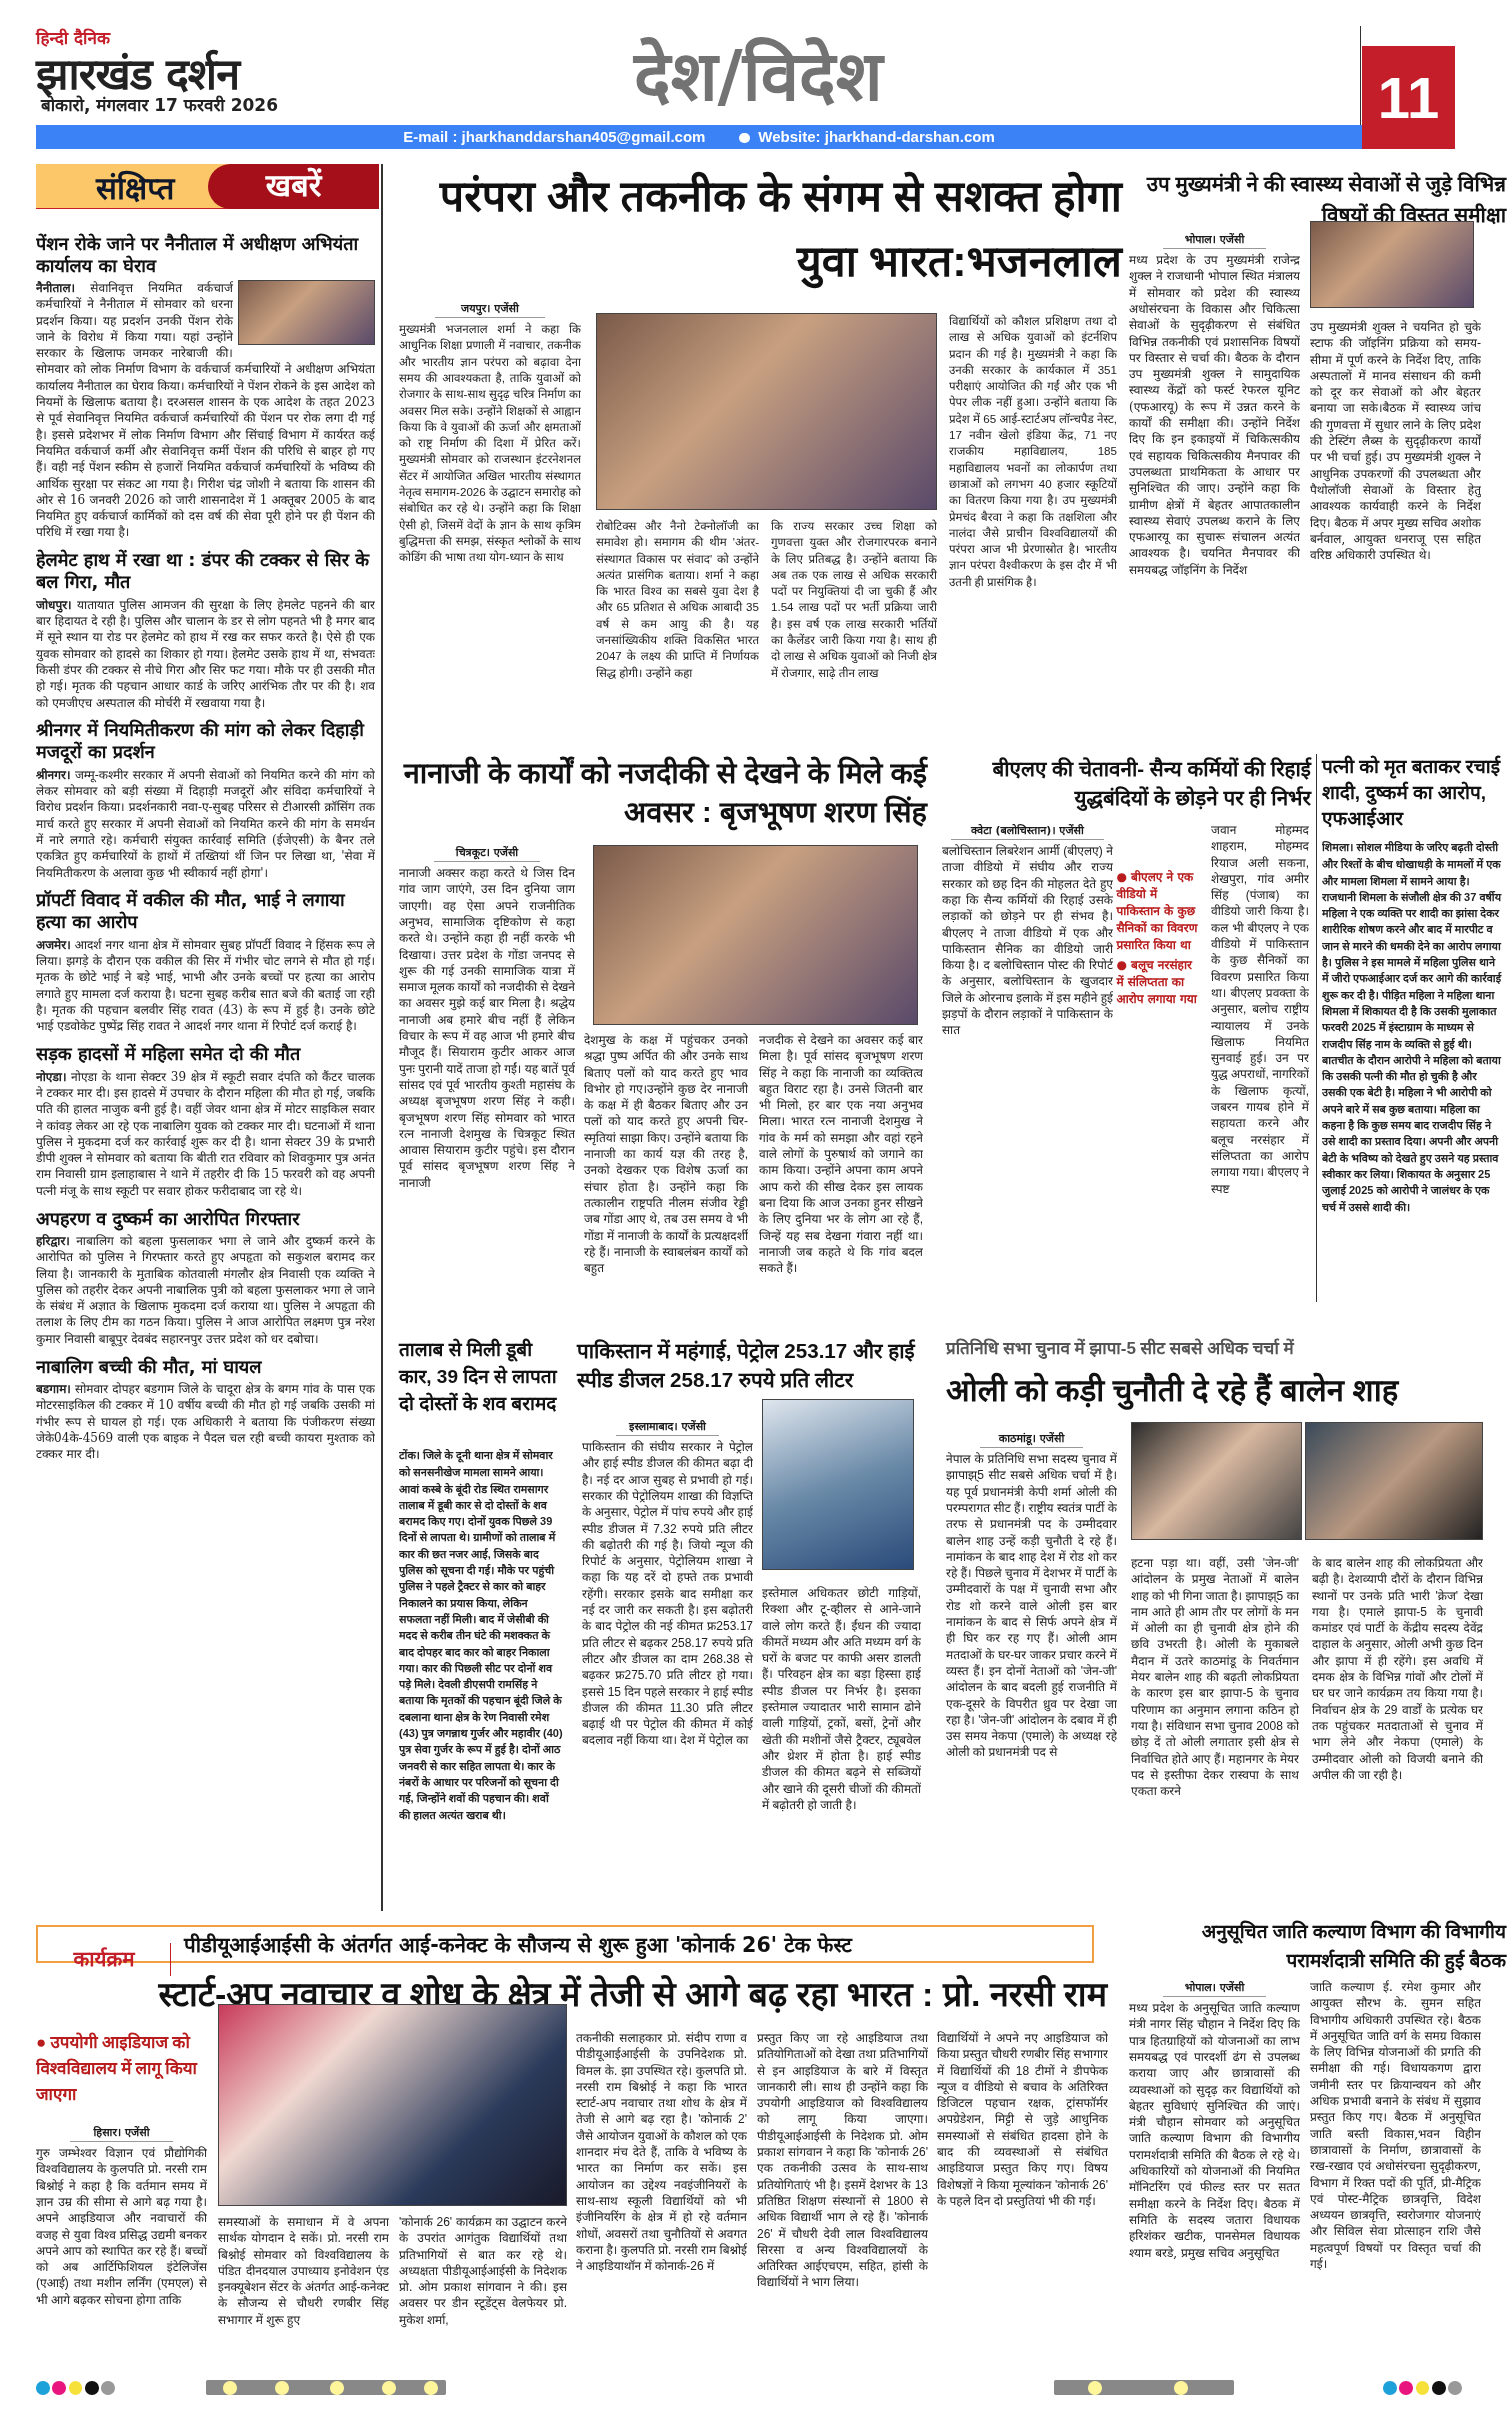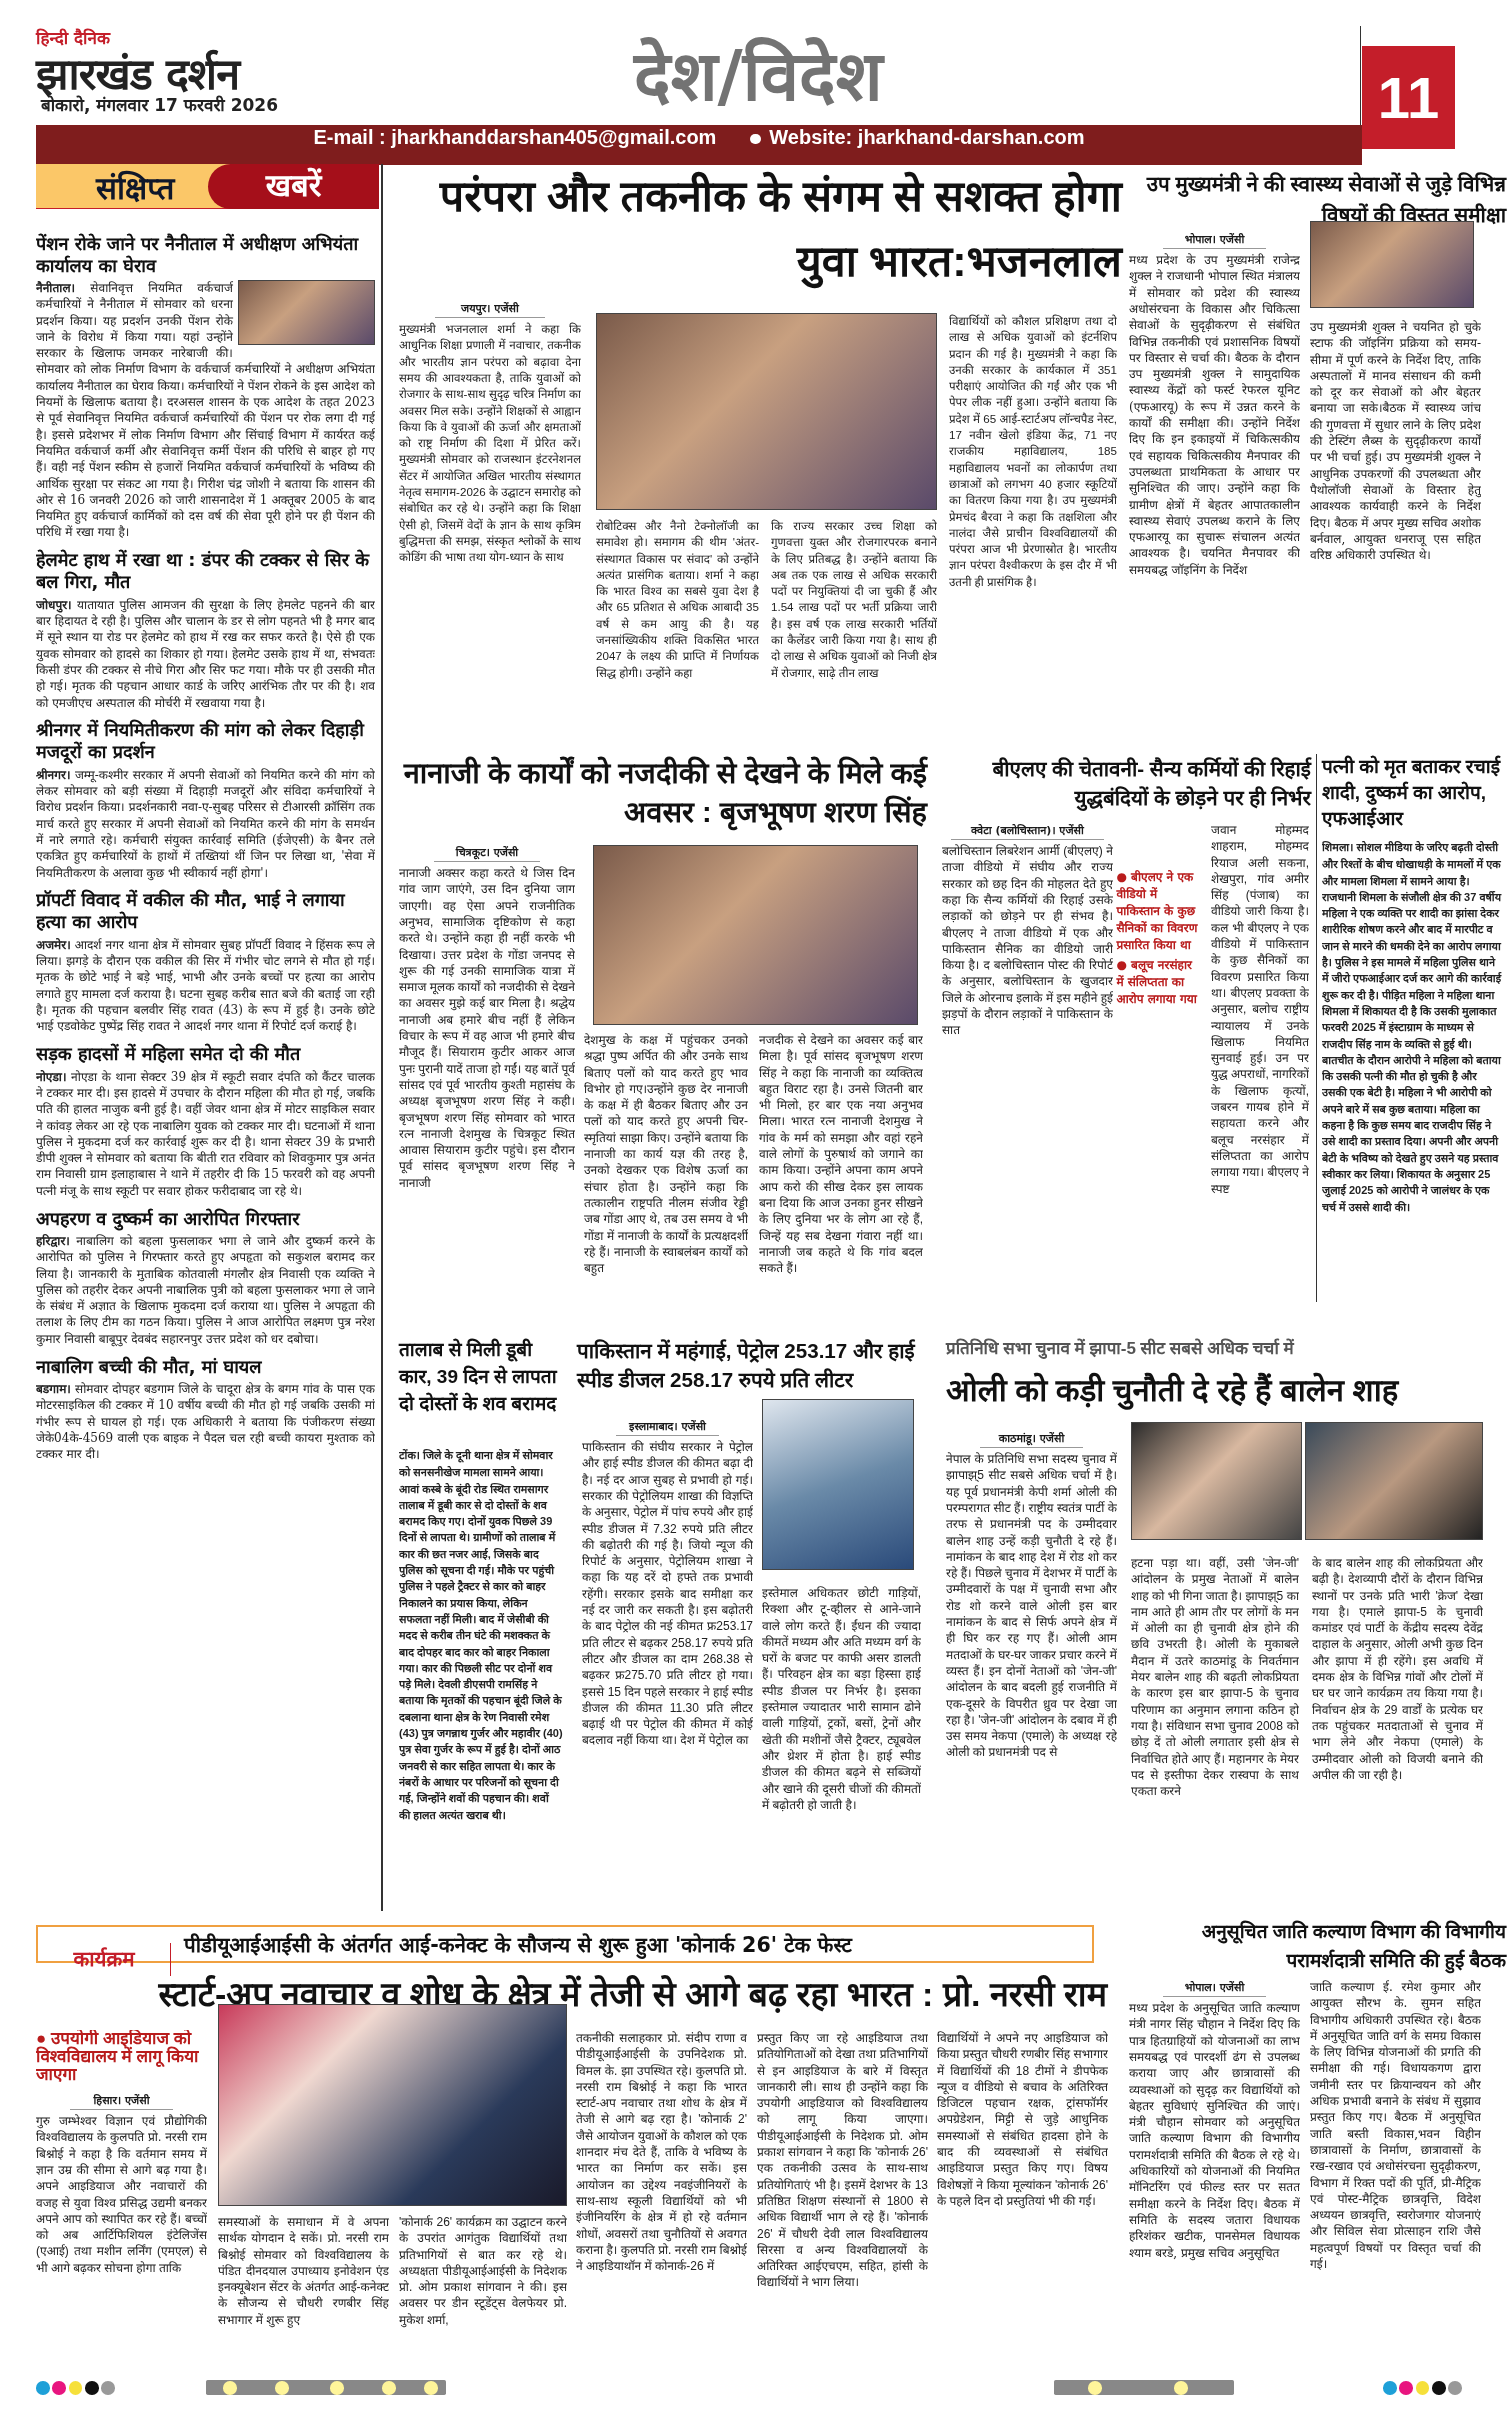--- a/index.html
+++ b/index.html
@@ -3,21 +3,21 @@
 <meta charset="utf-8">
 <style>
 *{box-sizing:border-box;margin:0;padding:0}
 body{width:1511px;height:2426px;background:#fff;font-family:"DejaVu Sans",sans-serif;color:#1a1a1a;position:relative;overflow:hidden}
 .abs{position:absolute}
 .mast-small{left:36px;top:26px;font-size:17px;color:#c41e2a;font-weight:bold}
 .mast-name{left:36px;top:43px;font-size:43px;font-weight:bold;color:#222;letter-spacing:-0.9px}
 .mast-date{left:41px;top:93px;font-size:17px;font-weight:bold;color:#222}
 .sect-title{left:634px;top:26px;font-size:69px;font-weight:bold;color:#737373;font-family:"DejaVu Serif",serif}
 .page-num{left:1362px;top:46px;width:93px;height:103px;background:#c41e2a;color:#fff;font-size:58px;font-weight:bold;text-align:center;line-height:103px;font-family:"Liberation Sans",sans-serif}
-.redbar{left:36px;top:125px;width:1326px;height:40px;background:#7f1d1d;color:#fff;font-family:"Liberation Sans",sans-serif;font-size:20px;font-weight:bold;line-height:24px;text-align:center}
+.redbar{left:36px;top:125px;width:1326px;height:24px;background:#3b82f6;color:#fff;font-family:"Liberation Sans",sans-serif;font-size:15px;font-weight:bold;line-height:24px;text-align:center}
 .redbar .dot{display:inline-block;width:10.3px;height:10.3px;border-radius:50%;background:#fff;margin:0 8.6px 0 34px;vertical-align:middle}
 .vline{background:#333;width:1.7px}
 .sh-banner{left:36px;top:164px;width:343px;height:45px;background:#fbc768;border-bottom:1.7px solid #c41e2a}
 .sh-banner .a{position:absolute;left:60px;top:1.7px;font-size:31px;font-weight:bold;color:#0f172a}
 .sh-banner .b{position:absolute;right:0;top:0;width:171px;height:45px;background:#a50f1a;border-radius:26px 0 0 26px;color:#fff;font-size:31px;font-weight:bold;text-align:center;line-height:43px}
 h2.brief{font-size:18px;font-weight:bold;line-height:22px;color:#111;margin:8.6px 0 3.4px}
 p.txt{font-size:12px;line-height:16.3px;text-align:justify;color:#222;font-family:"DejaVu Serif",serif}
 p.txt b{font-family:"DejaVu Sans",sans-serif}
 .col{position:absolute;overflow:hidden}
 .headline{font-weight:bold;color:#111;text-align:right;font-family:"Liberation Sans",sans-serif}
@@ -170,21 +170,21 @@
 <div class="col" style="left:1312px;top:1555px;width:171px;height:360px">
   <p class="txt" style="font-family:'Liberation Sans',sans-serif">के बाद बालेन शाह की लोकप्रियता और बढ़ी है। देशव्यापी दौरों के दौरान विभिन्न स्थानों पर उनके प्रति भारी 'क्रेज' देखा गया है। एमाले झापा-5 के चुनावी कमांडर एवं पार्टी के केंद्रीय सदस्य देवेंद्र दाहाल के अनुसार, ओली अभी कुछ दिन और झापा में ही रहेंगे। इस अवधि में दमक क्षेत्र के विभिन्न गांवों और टोलों में घर घर जाने कार्यक्रम तय किया गया है। निर्वाचन क्षेत्र के 29 वार्डों के प्रत्येक घर तक पहुंचकर मतदाताओं से चुनाव में भाग लेने और नेकपा (एमाले) के उम्मीदवार ओली को विजयी बनाने की अपील की जा रही है।</p>
 </div>
 
 <div class="abs kary">
   <span class="tag">कार्यक्रम</span>
   <span class="t">पीडीयूआईआईसी के अंतर्गत आई-कनेक्ट के सौजन्य से शुरू हुआ 'कोनार्क 26' टेक फेस्ट</span>
 </div>
 <div class="abs headline" style="left:36px;top:1970px;width:1071px;font-size:34px;line-height:48px">स्टार्ट-अप नवाचार व शोध के क्षेत्र में तेजी से आगे बढ़ रहा भारत : प्रो. नरसी राम</div>
 <div class="col" style="left:36px;top:2030px;width:171px;height:360px">
-  <p class="cap" style="font-size:17px;line-height:18px;font-family:Liberation Sans, sans-serif;margin-bottom:8px">● <span>उपयोगी आइडियाज को विश्वविद्यालय में लागू किया जाएगा</span></p>
+  <p class="cap" style="font-size:17px;line-height:26px;font-family:Liberation Serif, serif;margin-bottom:16px">● <span>उपयोगी आइडियाज को विश्वविद्यालय में लागू किया जाएगा</span></p>
   <div class="dateline">हिसार। एजेंसी</div>
   <p class="txt" style="font-family:'Liberation Sans',sans-serif">गुरु जम्भेश्वर विज्ञान एवं प्रौद्योगिकी विश्वविद्यालय के कुलपति प्रो. नरसी राम बिश्नोई ने कहा है कि वर्तमान समय में ज्ञान उम्र की सीमा से आगे बढ़ गया है। अपने आइडियाज और नवाचारों की वजह से युवा विश्व प्रसिद्ध उद्यमी बनकर अपने आप को स्थापित कर रहे हैं। बच्चों को अब आर्टिफिशियल इंटेलिजेंस (एआई) तथा मशीन लर्निंग (एमएल) से भी आगे बढ़कर सोचना होगा ताकि</p>
 </div>
 <div class="photo" style="left:218px;top:2004px;width:349px;height:202px;background:linear-gradient(135deg,#c83a5a,#f0d8d0 30%,#2a3a5a 70%,#1a1a2a)"></div>
 <div class="col" style="left:218px;top:2214px;width:171px;height:171px">
   <p class="txt" style="font-family:'Liberation Sans',sans-serif">समस्याओं के समाधान में वे अपना सार्थक योगदान दे सकें। प्रो. नरसी राम बिश्नोई सोमवार को विश्वविद्यालय के पंडित दीनदयाल उपाध्याय इनोवेशन एंड इनक्यूबेशन सेंटर के अंतर्गत आई-कनेक्ट के सौजन्य से चौधरी रणबीर सिंह सभागार में शुरू हुए</p>
 </div>
 <div class="col" style="left:399px;top:2214px;width:168px;height:171px">
   <p class="txt" style="font-family:'Liberation Sans',sans-serif">'कोनार्क 26' कार्यक्रम का उद्घाटन करने के उपरांत आगंतुक विद्यार्थियों तथा प्रतिभागियों से बात कर रहे थे। अध्यक्षता पीडीयूआईआईसी के निदेशक प्रो. ओम प्रकाश सांगवान ने की। इस अवसर पर डीन स्टूडेंट्स वेलफेयर प्रो. मुकेश शर्मा,</p>
 </div>

